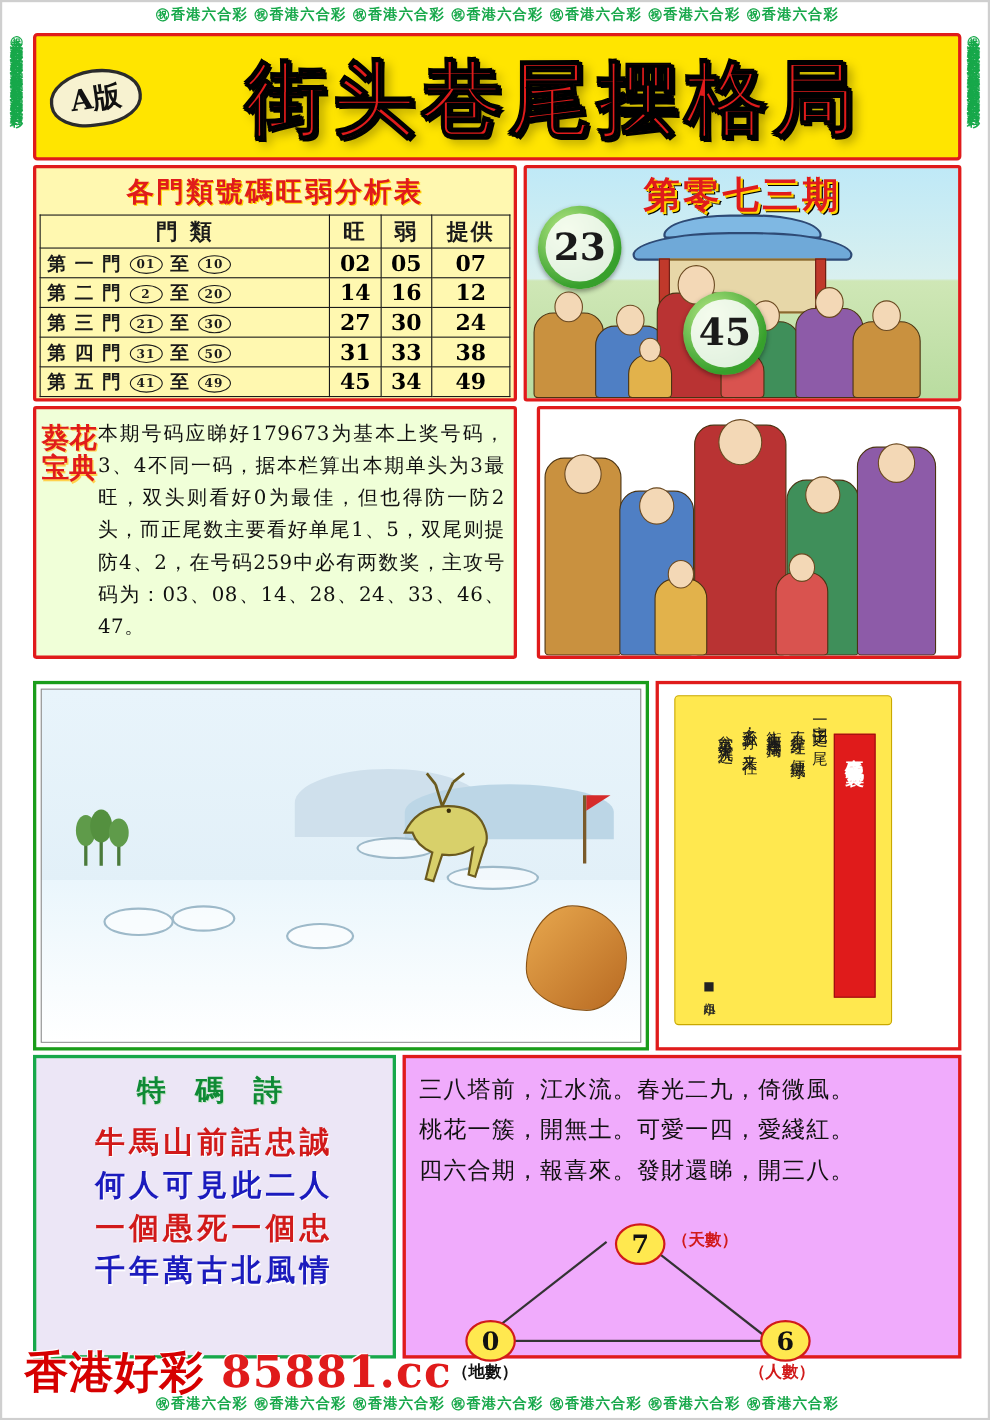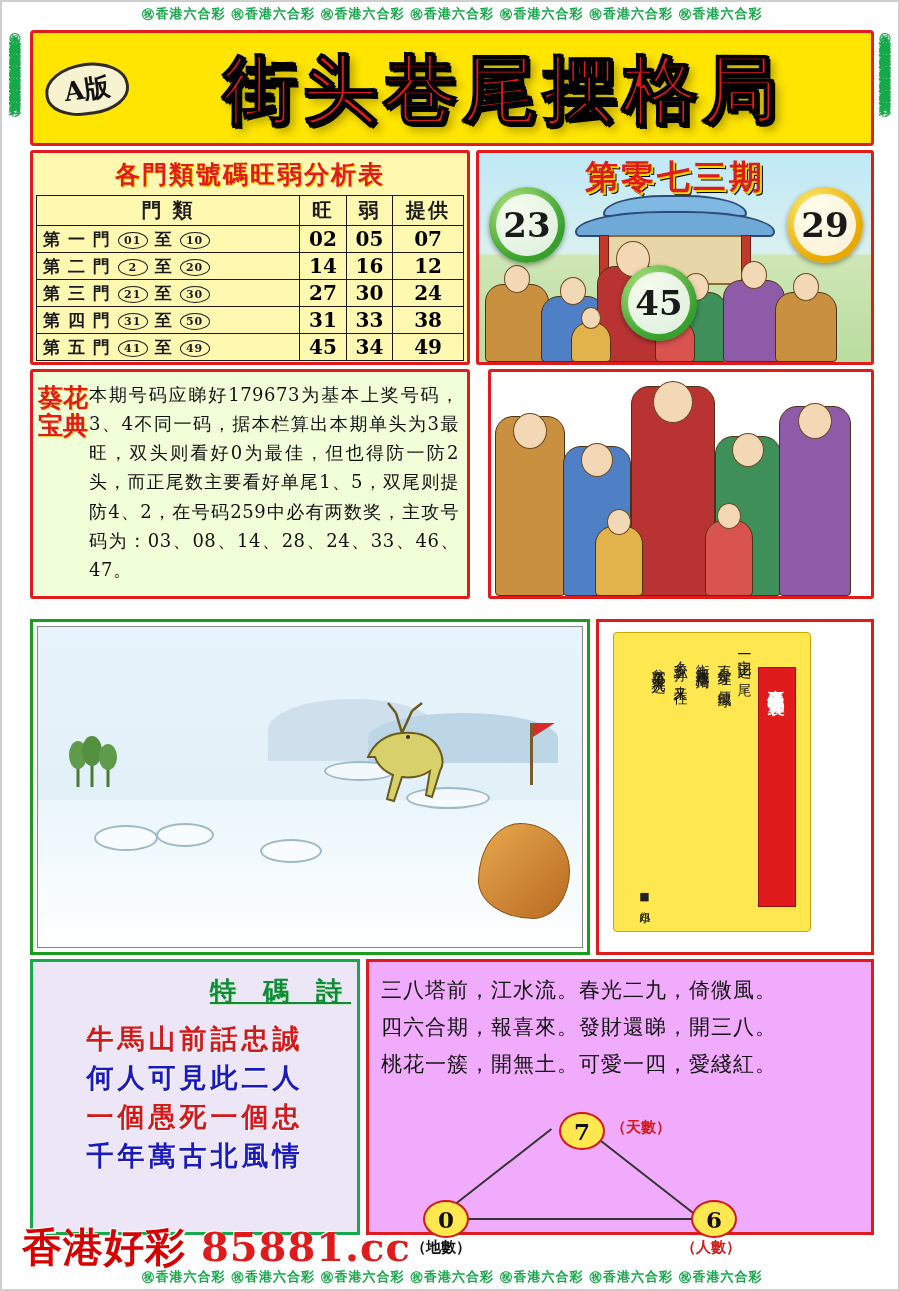--- a/index.html
+++ b/index.html
@@ -335,27 +335,26 @@
   
   .row-bottom { display: flex; gap: 6px; padding: 4px 2px 0; height: 280px; }
   .poem-box {
     width: 330px;
     border: 3px solid #17a84a;
     background: #ece6f6;
     padding: 6px;
     position: relative;
   }
   .poem-title {
-    text-align: right;
+    text-align: center;
     font-size: 26px; font-weight: bold; color: #0f8a35;
     letter-spacing: 9px;
     font-family: "DejaVu Serif", serif;
     margin: 6px 0 10px;
     text-shadow: 1px 1px 0 #c7e6c9;
-    text-decoration: underline;
   }
   .poem-line {
     text-align: center;
     font-size: 27px;
     font-weight: bold;
     color: #1b1bbd;
     letter-spacing: 4px;
     font-family: "DejaVu Serif", "Liberation Serif", serif;
     line-height: 1.45;
     text-shadow: 1px 1px 0 #fff;
@@ -533,23 +532,20 @@
               <div class="fhead" style="width:20px;height:22px;top:-16px"></div>
             </div>
           <div class="figure" style="left:176px;width:40px; height:42px; background:#d9534f;">
               <div class="fhead" style="width:20px;height:22px;top:-16px"></div>
             </div>
         </div>
 
         <div class="ball ball-green ball-1">
             <span>23</span>
           </div>
-        <div class="ball ball-yellow ball-2">
-            <span>29</span>
-          </div>
         <div class="ball ball-green ball-3">
             <span>45</span>
           </div>
       </div>
     </div>
 
     <div class="row-mid">
       <div class="kui-box">
         <div class="kui-title">葵花宝典</div>
         <div class="kui-text">本期号码应睇好179673为基本上奖号码，3、4不同一码，据本栏算出本期单头为3最旺，双头则看好0为最佳，但也得防一防2头，而正尾数主要看好单尾1、5，双尾则提防4、2，在号码259中必有两数奖，主攻号码为：03、08、14、28、24、33、46、47。</div>
@@ -633,22 +629,22 @@
       <div class="poem-box">
         <div class="poem-title">特 碼 詩</div>
         <div class="poem-line red">牛馬山前話忠誠</div>
         <div class="poem-line">何人可見此二人</div>
         <div class="poem-line red">一個愚死一個忠</div>
         <div class="poem-line">千年萬古北風情</div>
       </div>
 
       <div class="right-bottom">
         <div class="verse">三八塔前，江水流。春光二九，倚微風。</div>
+        <div class="verse">桃花一簇，開無土。可愛一四，愛綫紅。</div>
         <div class="verse">四六合期，報喜來。發財還睇，開三八。</div>
-        <div class="verse">桃花一簇，開無土。可愛一四，愛綫紅。</div>
 
         <div class="tri">
           <div class="edge" style="left:80px;  top:96px; width:130px; transform:rotate(-38deg);"></div>
           <div class="edge" style="left:232px; top:28px; width:130px; transform:rotate(38deg);"></div>
           <div class="edge" style="left:98px;  top:106px; width:228px;"></div>
 
           <div class="node node-top">
               <span>7</span>
             </div>
           <div class="node node-left">

